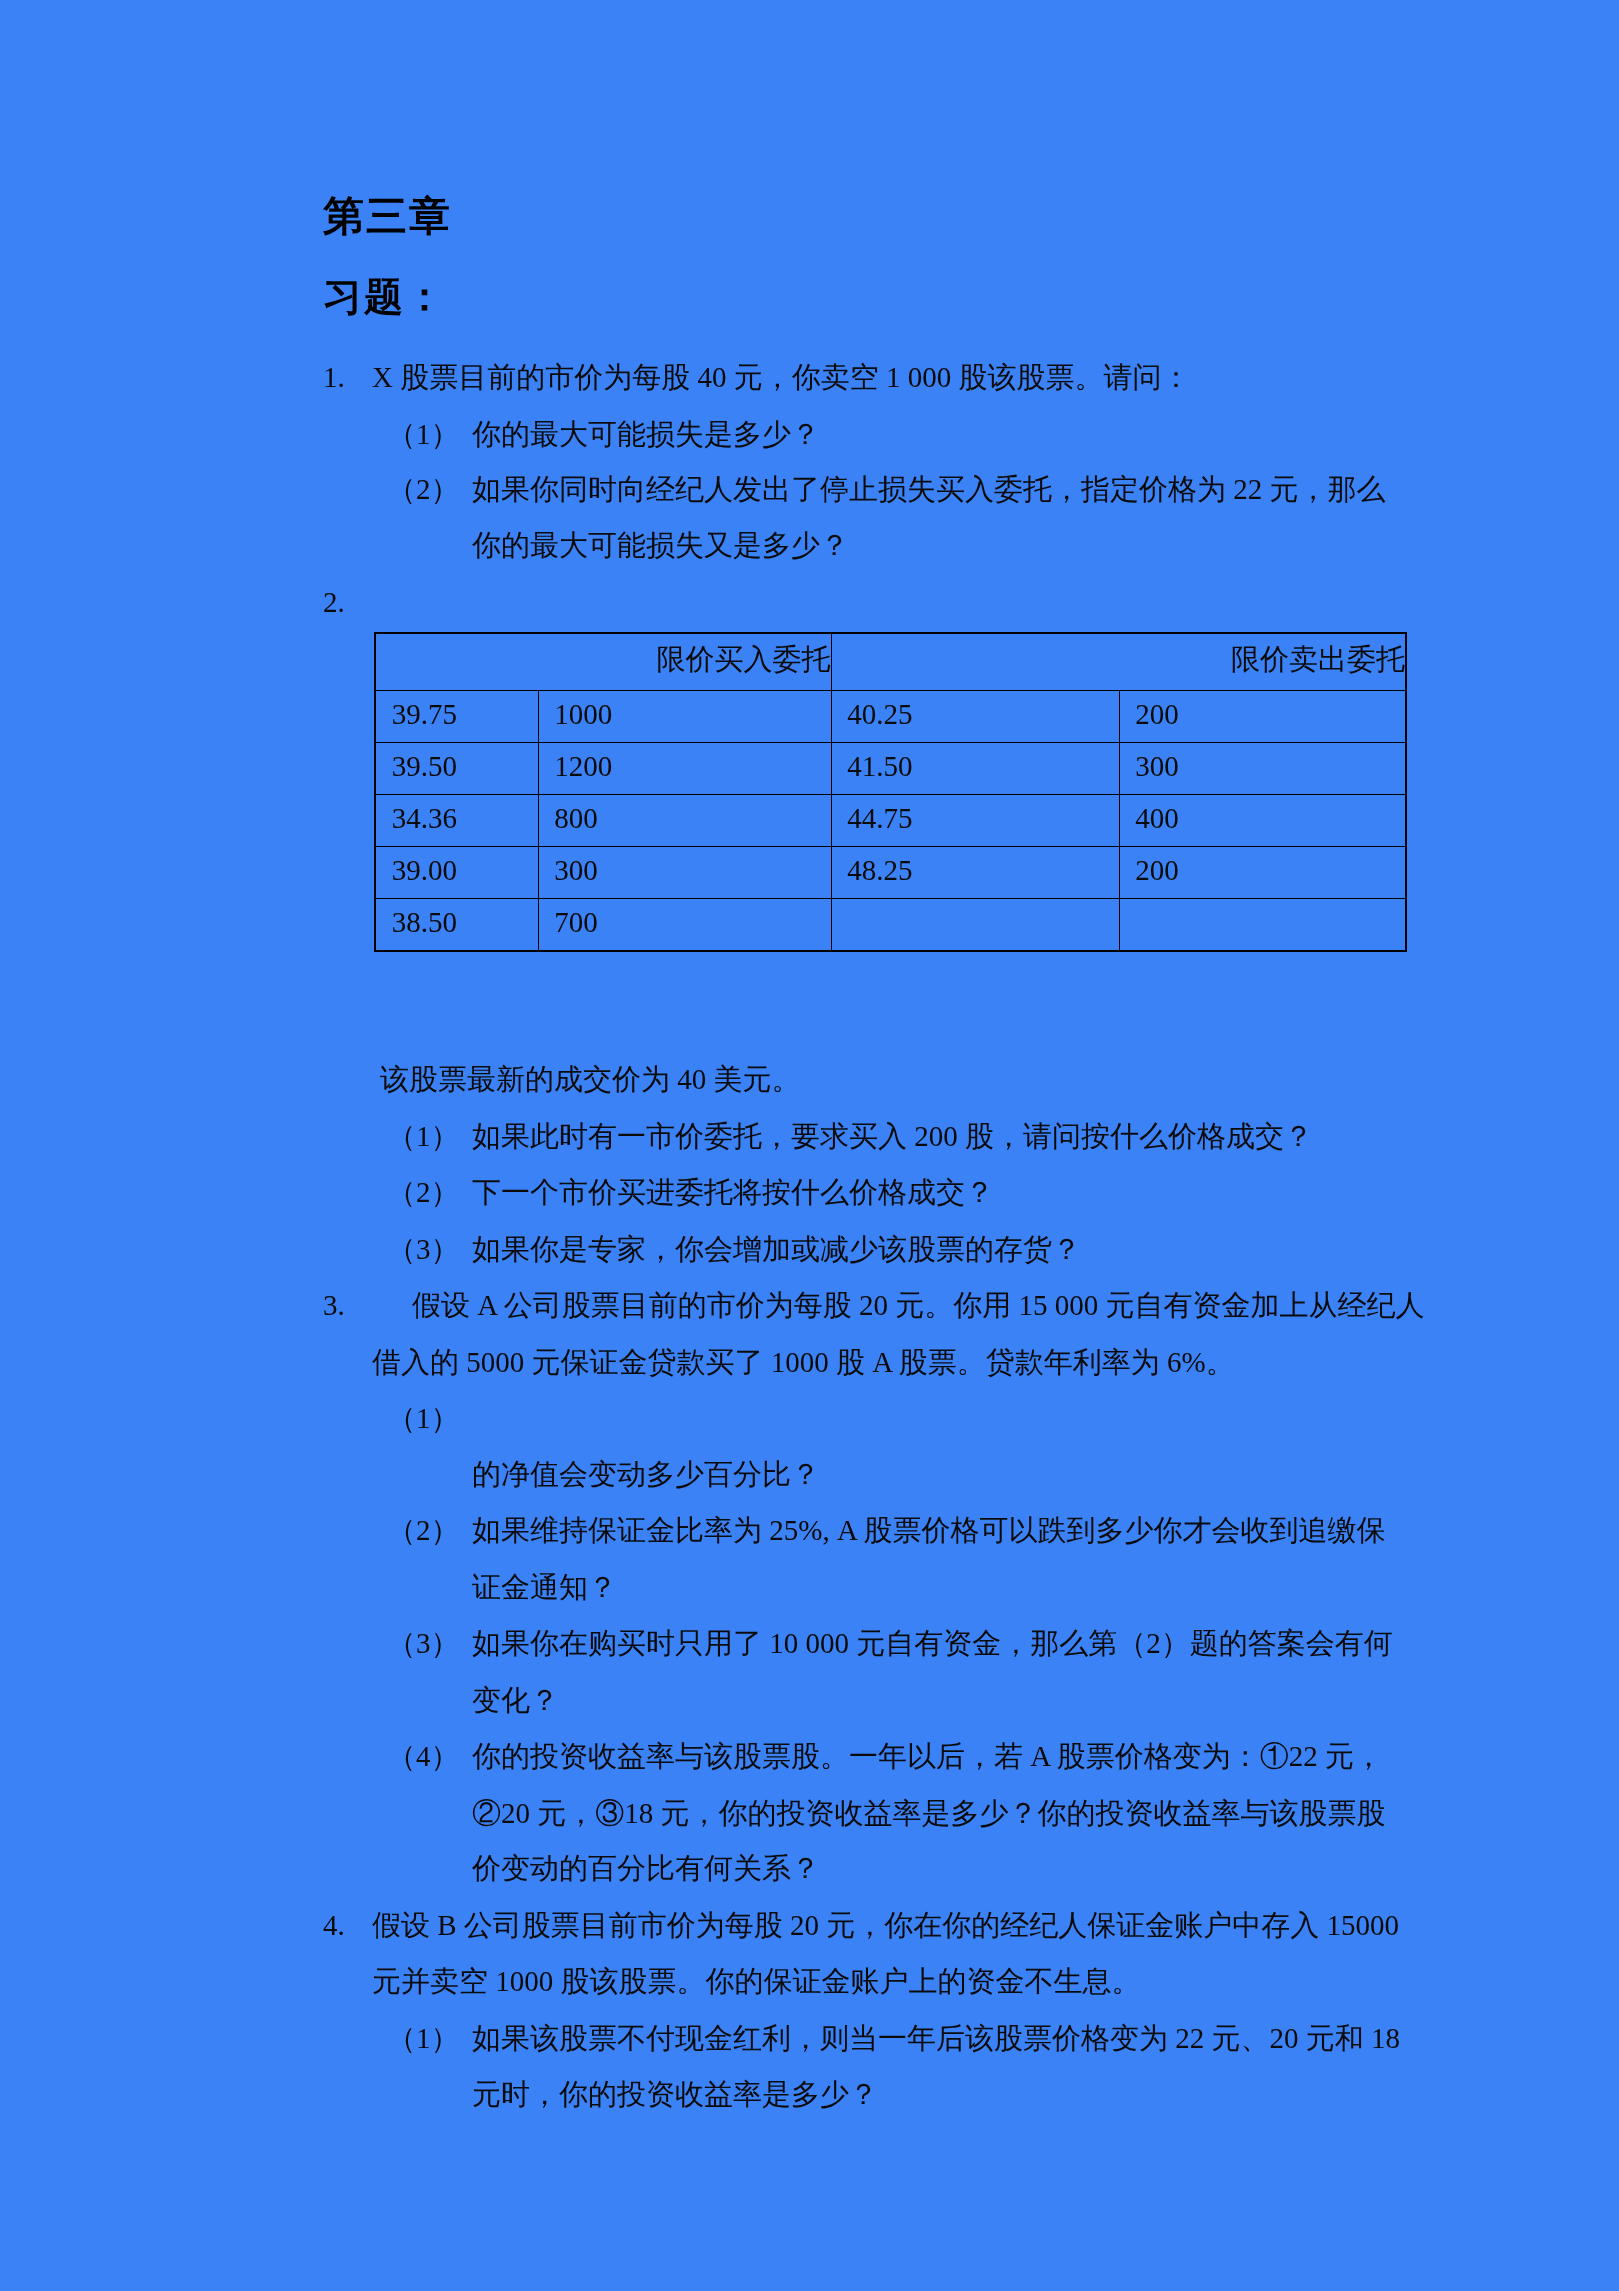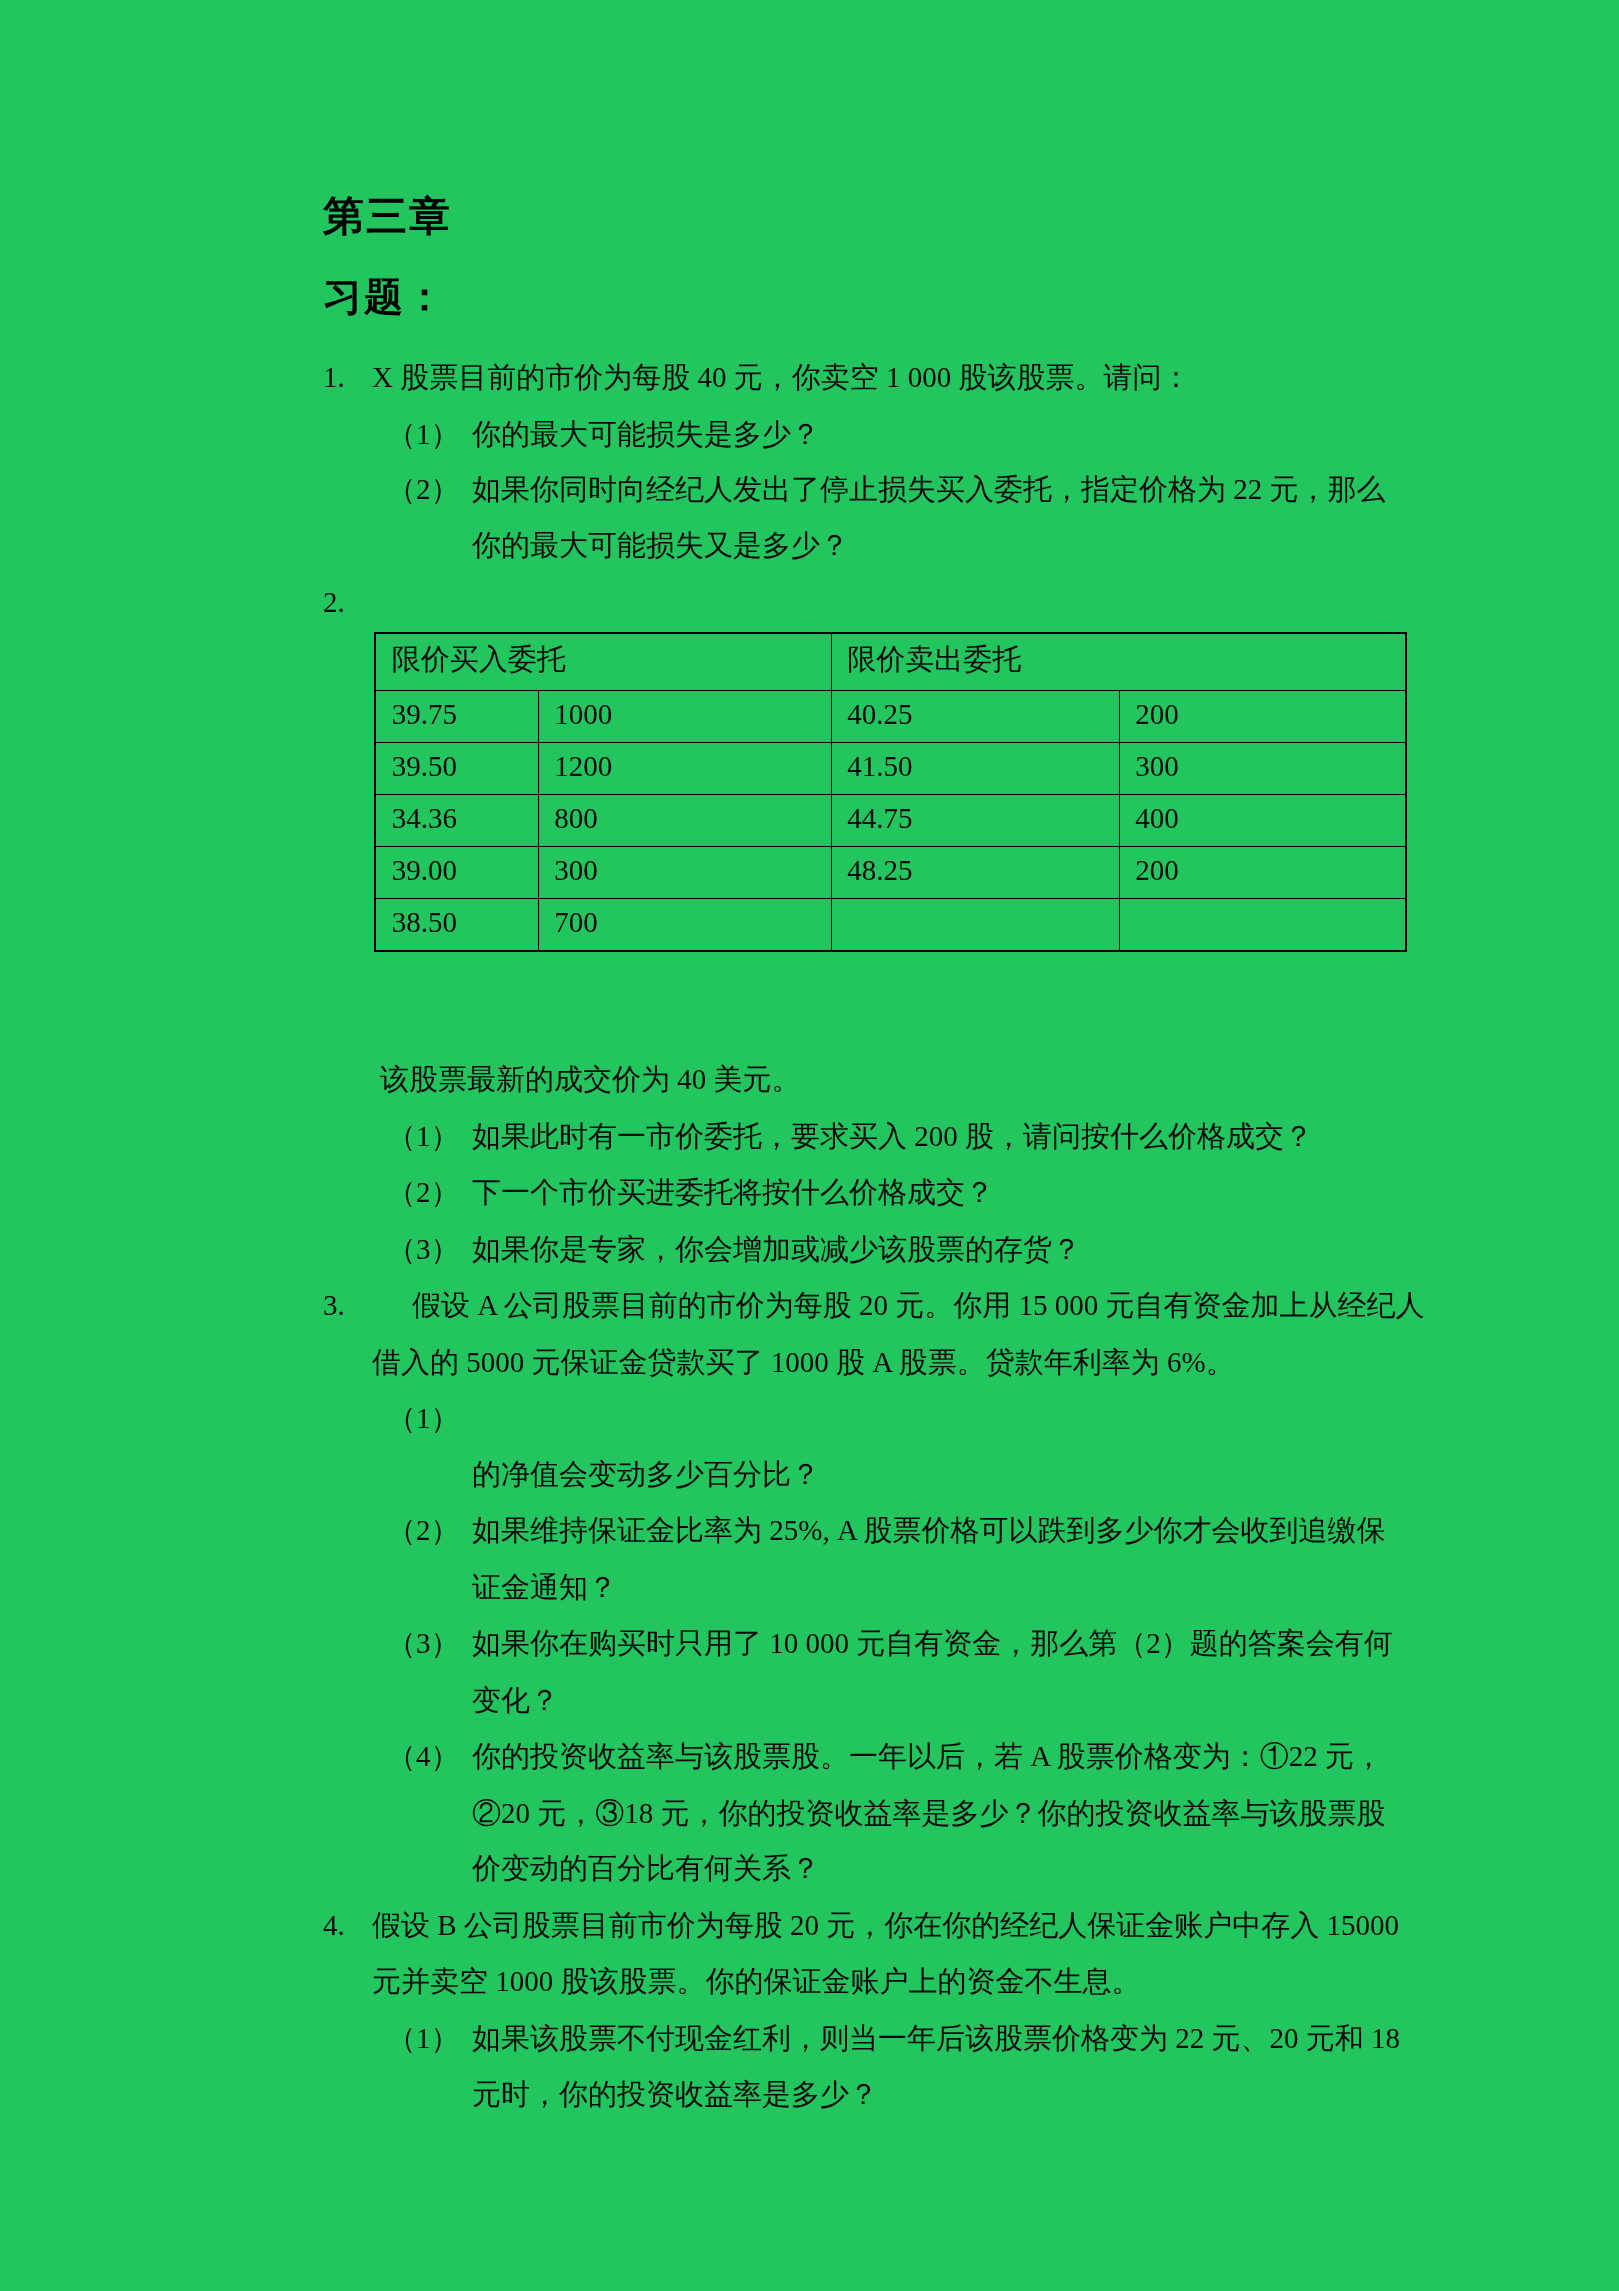--- a/index.html
+++ b/index.html
@@ -1,19 +1,19 @@
 <!DOCTYPE html>
 <html><head>
 <meta charset="utf-8">
 <style>
   html,body { margin:0; padding:0; background:#e8e8e8; }
   .page {
     position:relative;
     width:1619px; height:2292px;
-    background:#22c55e;
+    background:#3b82f6;
     color:#0a0a0a;
     font-family:"Liberation Serif","DejaVu Serif",serif;
     overflow:hidden;
     margin:0 auto;
   }
   .h-chapter {
     position:absolute; left:323px; top:196px;
     font-family:"Liberation Sans","DejaVu Sans",sans-serif;
     font-weight:700; font-size:41px; line-height:1; letter-spacing:2px;
     color:#000;
@@ -38,21 +38,21 @@
     border:2px solid #000;
     font-size:29px;
     color:#0a0a0a;
   }
   table.obook td {
     border:1px solid #000;
     vertical-align:top;
     padding:0 0 0 15.7px;
     overflow:hidden;
   }
-  tr.trow-group td   { height:56px;  line-height:51px; }
+  tr.trow-group td   { height:56px;  line-height:51px;text-align:right; }
   tr.trow-colhdr td  { height:114px; line-height:56px; padding-top:5.9px; }
   tr.trow-data td    { height:51px;  line-height:47px; }
 </style>
 </head>
 <body>
 
 <div class="page">
 
   <div class="h-chapter">第三章</div>
   <div class="h-section">习题：</div>

